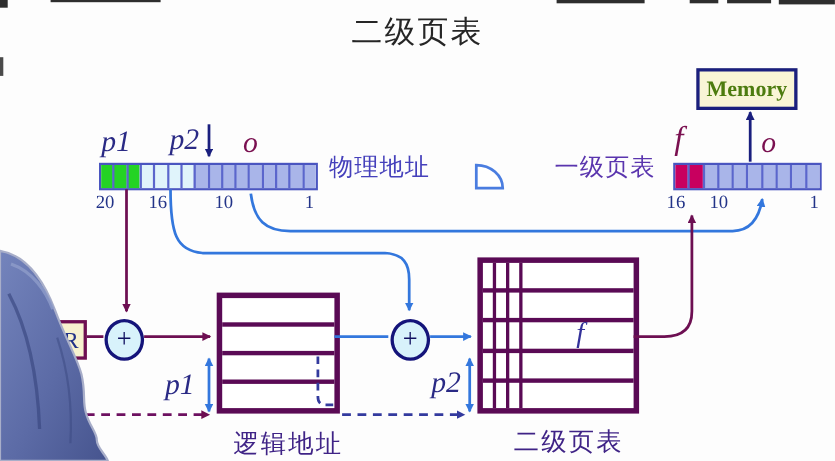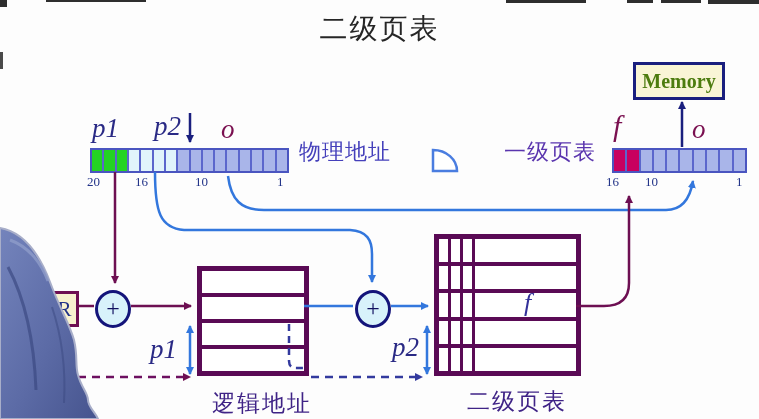--- a/index.html
+++ b/index.html
@@ -34,21 +34,21 @@
   .bar-physical{left:612px;top:148px;width:131px;height:21px;}
   .cell{flex:1;border-left:2px solid #5b66cc;}
   .cell:first-child{border-left:none;}
 
   
   .fld{position:absolute;font-style:italic;font-size:27px;}
   .fld-navy{color:#2a2a85;}
   .fld-maroon{color:#7a1050;}
 
   
-  .bit{position:absolute;font-size:13px;color:#223388;}
+  .bit{position:absolute;font-size:17px;color:#223388;}
 
   
   .caption{position:absolute;font-size:22px;letter-spacing:1px;}
 
   
   .plus{position:absolute;width:30px;height:30px;border:3px solid #14147a;border-radius:50%;
         background:#d8f2fb;display:flex;align-items:center;justify-content:center;
         font-size:24px;color:#101060;line-height:1;padding-bottom:2px;box-sizing:content-box;}
 
   

